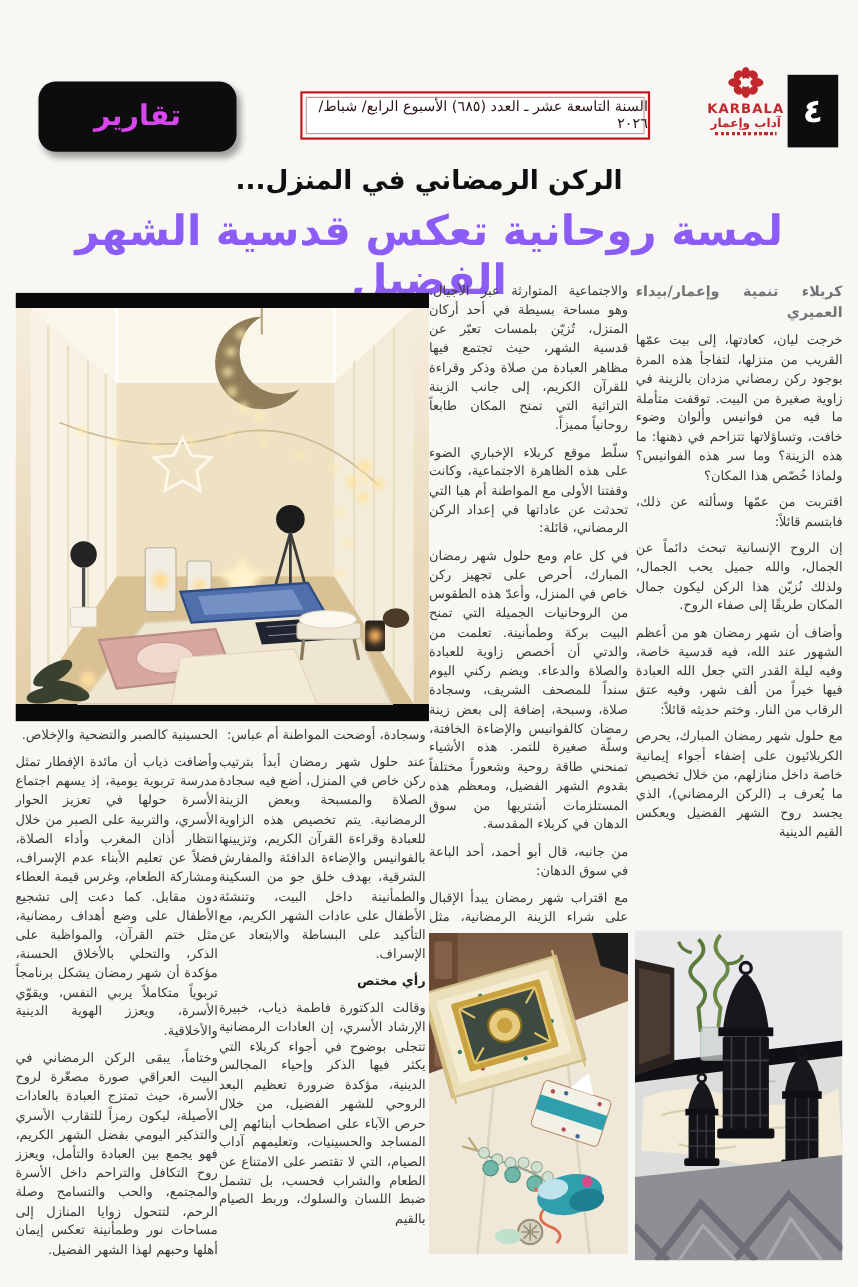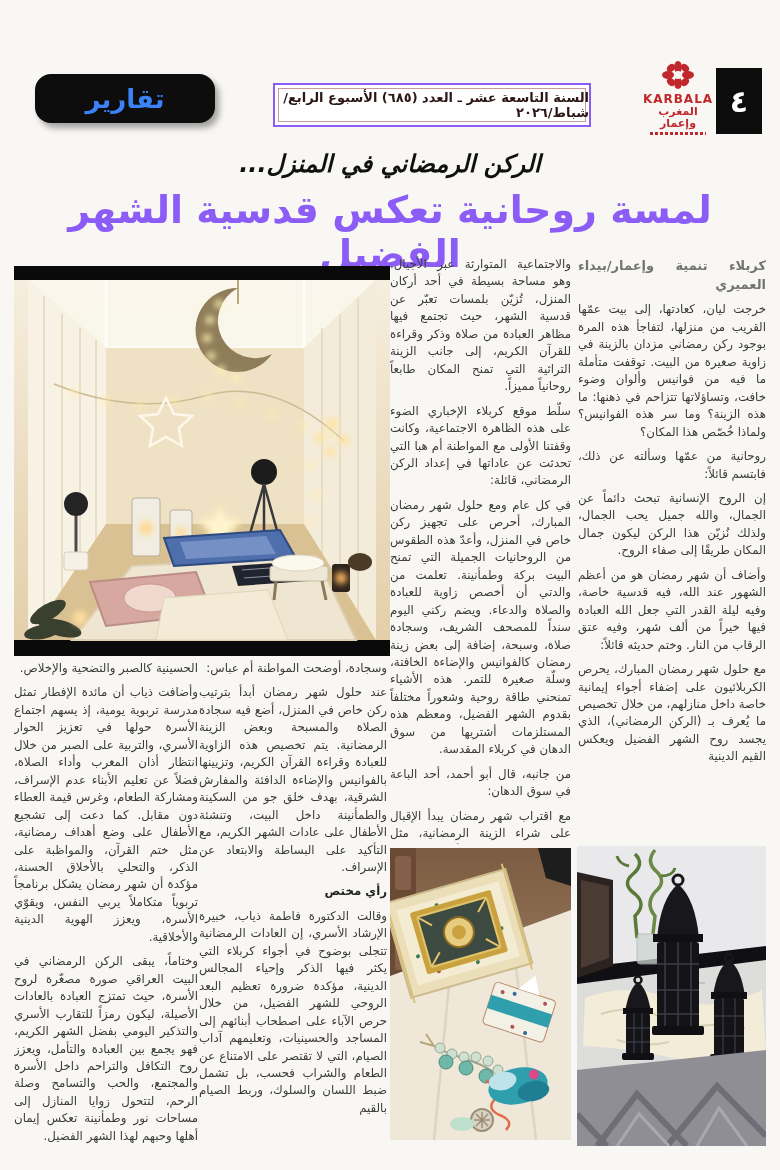--- a/index.html
+++ b/index.html
@@ -1,36 +1,36 @@
 <!DOCTYPE html>
 <html lang="ar"><head>
 <meta charset="utf-8">
 <style>
   html,body{margin:0;padding:0;}
   body{width:780px;height:1170px;background:#efeeec;font-family:"DejaVu Sans",sans-serif;}
   .page{position:relative;width:780px;height:1170px;background:#f8f7f4;overflow:hidden;}
 
   
-  .section-badge{position:absolute;left:35px;top:74px;width:180px;height:49px;background:#0d0d0d;
-    border-radius:16px;display:flex;align-items:center;justify-content:center;color:#3b82f6;
+  .section-badge{position:absolute;left:35px;top:74px;width:180px;height:64px;background:#0d0d0d;
+    border-radius:16px;display:flex;align-items:center;justify-content:center;color:#d946ef;
     font-size:26px;font-weight:bold;box-shadow:4px 5px 6px rgba(0,0,0,.35);}
   .issue-box{position:absolute;left:273px;top:83px;width:314px;height:40px;background:#fff;
-    border:2px solid #8b5cf6;box-shadow:inset 0 0 0 3px #fff,inset 0 0 0 4px #c49a9a;
-    display:flex;align-items:center;justify-content:center;font-size:13px;font-weight:bold;color:#2c1616;direction:rtl;}
+    border:2px solid #b91c1c;box-shadow:inset 0 0 0 3px #fff,inset 0 0 0 4px #c49a9a;
+    display:flex;align-items:center;justify-content:center;font-size:13px;font-weight:normal;color:#2c1616;direction:rtl;}
   .logo{position:absolute;left:642px;top:60px;width:72px;height:78px;text-align:center;color:#c0282d;}
   .logo .mark{line-height:1;}
   .logo .name{font-size:12px;font-weight:bold;letter-spacing:1px;line-height:1.05;}
   .logo .tagline{font-size:11px;font-weight:bold;line-height:1.1;direction:rtl;}
   .logo .tiny-line{height:3px;margin:2px 8px 0 8px;background:repeating-linear-gradient(90deg,#c0282d 0 3px,transparent 3px 5px);}
   .page-number{position:absolute;left:716px;top:68px;width:46px;height:66px;background:#0d0d0d;color:#fff;
     display:flex;align-items:center;justify-content:center;font-size:30px;font-weight:bold;}
 
   
   .kicker{position:absolute;left:0;top:150px;width:100%;text-align:center;font-size:24px;
-    font-weight:bold;color:#101010;direction:rtl;font-style:italic;}
+    font-weight:bold;color:#101010;direction:rtl;}
   .main-title{position:absolute;left:0;top:188px;width:100%;text-align:center;font-size:38px;
     font-weight:bold;color:#8b5cf6;direction:rtl;letter-spacing:-.5px;}
 
   
   .col{position:absolute;direction:rtl;text-align:justify;color:#3b3b3b;font-size:11.8px;
     line-height:1.48;overflow:hidden;}
   .col p{margin:0 0 7px 0;}
   .col1{left:578px;top:256px;width:188px;height:588px;}
   .col2{left:390px;top:256px;width:181px;height:588px;}
   .col3{left:199px;top:660px;width:188px;height:502px;}
@@ -68,35 +68,35 @@
           <ellipse cx="27" cy="15" rx="6" ry="4"></ellipse>
           <ellipse cx="10" cy="8" rx="4.5" ry="3.5" transform="rotate(-45 10 8)"></ellipse>
           <ellipse cx="24" cy="8" rx="4.5" ry="3.5" transform="rotate(45 24 8)"></ellipse>
           <ellipse cx="10" cy="22" rx="4.5" ry="3.5" transform="rotate(45 10 22)"></ellipse>
           <ellipse cx="24" cy="22" rx="4.5" ry="3.5" transform="rotate(-45 24 22)"></ellipse>
         </g>
         <circle cx="17" cy="15" r="4" fill="#f8f7f4"></circle>
       </svg>
     </div>
     <div class="name">KARBALA</div>
-    <div class="tagline">المغرب وإعمار</div>
+    <div class="tagline">آداب وإعمار</div>
     <div class="tiny-line"></div>
   </div>
 
   <div class="page-number">
     <span>٤</span>
   </div>
 
   <div class="kicker">الركن الرمضاني في المنزل...</div>
   <div class="main-title">لمسة روحانية تعكس قدسية الشهر الفضيل</div>
 
   <div class="col col1">
     <p class="byline">كربلاء تنمية وإعمار/بيداء العميري</p>
     <p>خرجت ليان، كعادتها، إلى بيت عمّها القريب من منزلها، لتفاجأ هذه المرة بوجود ركن رمضاني مزدان بالزينة في زاوية صغيرة من البيت. توقفت متأملة ما فيه من فوانيس وألوان وضوء خافت، وتساؤلاتها تتزاحم في ذهنها: ما هذه الزينة؟ وما سر هذه الفوانيس؟ ولماذا خُصّص هذا المكان؟</p>
-    <p>روحانية من عمّها وسألته عن ذلك، فابتسم قائلاً:</p>
+    <p>اقتربت من عمّها وسألته عن ذلك، فابتسم قائلاً:</p>
     <p>إن الروح الإنسانية تبحث دائماً عن الجمال، والله جميل يحب الجمال، ولذلك نُزيّن هذا الركن ليكون جمال المكان طريقًا إلى صفاء الروح.</p>
     <p>وأضاف أن شهر رمضان هو من أعظم الشهور عند الله، فيه قدسية خاصة، وفيه ليلة القدر التي جعل الله العبادة فيها خيراً من ألف شهر، وفيه عتق الرقاب من النار. وختم حديثه قائلاً:</p>
     <p>مع حلول شهر رمضان المبارك، يحرص الكربلائيون على إضفاء أجواء إيمانية خاصة داخل منازلهم، من خلال تخصيص ما يُعرف بـ (الركن الرمضاني)، الذي يجسد روح الشهر الفضيل ويعكس القيم الدينية</p>
   </div>
 
   <div class="col col2">
     <p>والاجتماعية المتوارثة عبر الأجيال. وهو مساحة بسيطة في أحد أركان المنزل، تُزيّن بلمسات تعبّر عن قدسية الشهر، حيث تجتمع فيها مظاهر العبادة من صلاة وذكر وقراءة للقرآن الكريم، إلى جانب الزينة التراثية التي تمنح المكان طابعاً روحانياً مميزاً.</p>
     <p>سلّط موقع كربلاء الإخباري الضوء على هذه الظاهرة الاجتماعية، وكانت وقفتنا الأولى مع المواطنة أم هبا التي تحدثت عن عاداتها في إعداد الركن الرمضاني، قائلة:</p>
     <p>في كل عام ومع حلول شهر رمضان المبارك، أحرص على تجهيز ركن خاص في المنزل، وأعدّ هذه الطقوس من الروحانيات الجميلة التي تمنح البيت بركة وطمأنينة. تعلمت من والدتي أن أخصص زاوية للعبادة والصلاة والدعاء. ويضم ركني اليوم سنداً للمصحف الشريف، وسجادة صلاة، وسبحة، إضافة إلى بعض زينة رمضان كالفوانيس والإضاءة الخافتة، وسلّة صغيرة للتمر. هذه الأشياء تمنحني طاقة روحية وشعوراً مختلفاً بقدوم الشهر الفضيل، ومعظم هذه المستلزمات أشتريها من سوق الدهان في كربلاء المقدسة.</p>
     <p>من جانبه، قال أبو أحمد، أحد الباعة في سوق الدهان:</p>

